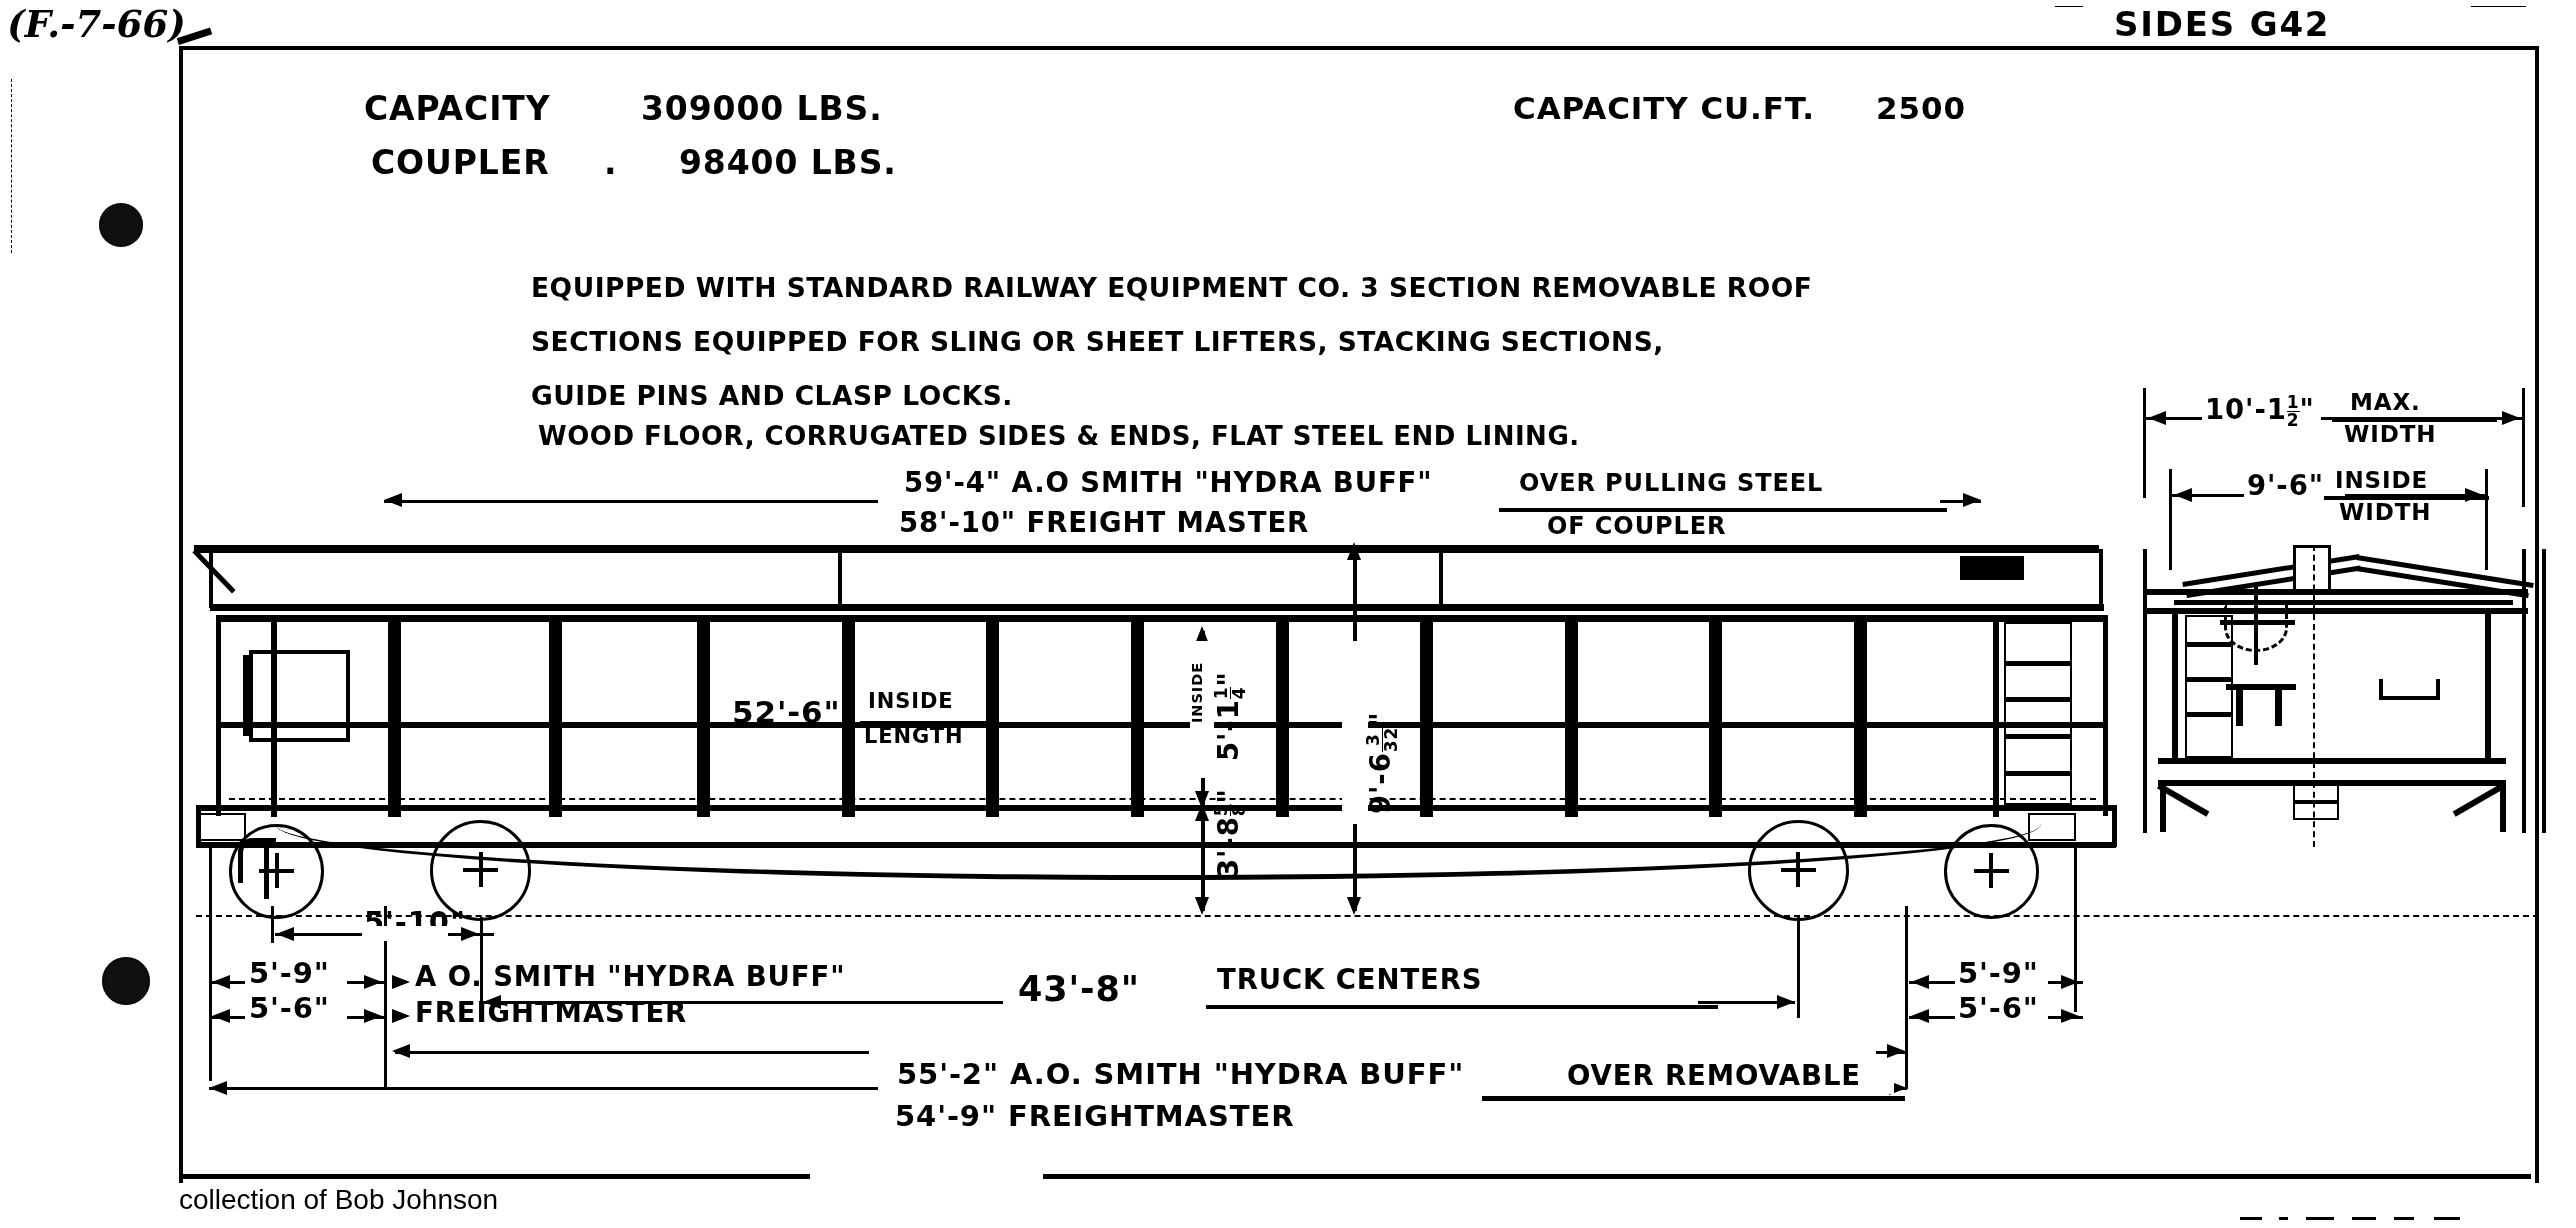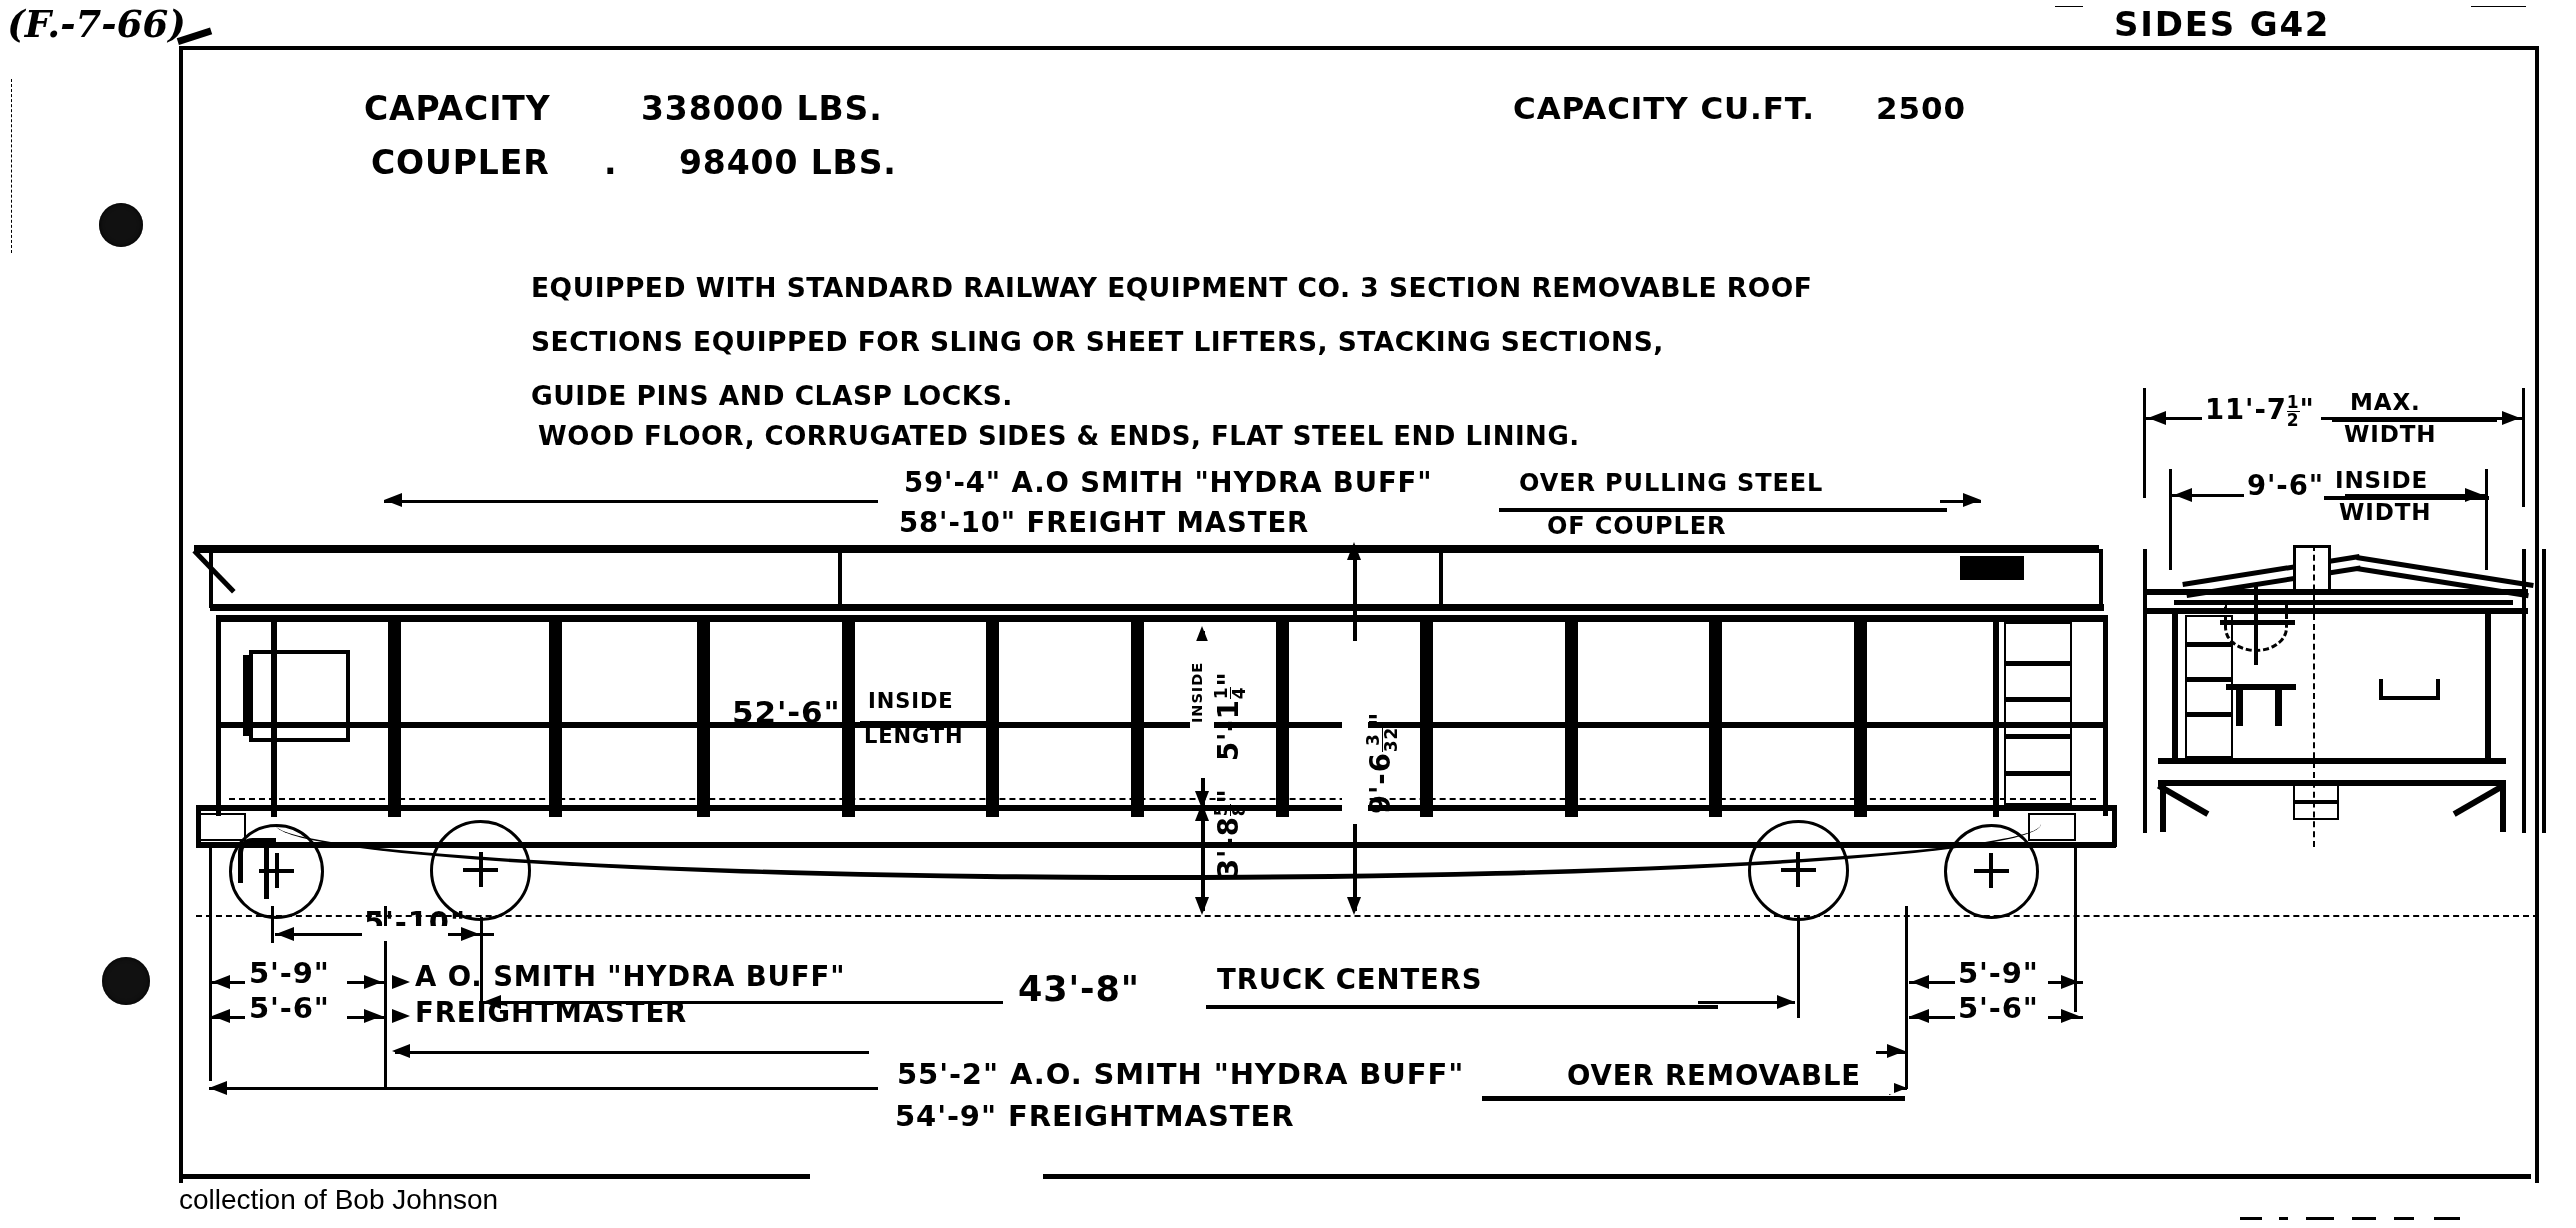--- a/index.html
+++ b/index.html
@@ -58,21 +58,21 @@
 <div class="ln abs" style="left:1043px;top:1174px;width:1488px;height:4.6px;"></div>
 
 <div class="ln abs" style="left:179px;top:38px;width:35px;height:7.3px;transform:rotate(-18deg);transform-origin:left bottom;"></div>
 
 <div class="blob abs" style="left:99px;top:203px;width:44px;height:44px;"></div>
 <div class="blob abs" style="left:102px;top:957px;width:48px;height:48px;"></div>
 
 <div class="dash-v abs" style="left:11px;top:79px;height:174px;border-left-width:1.8px;"></div>
 
 <div class="abs hand" style="left:364px;top:92px;font-size:33px;">CAPACITY</div>
-<div class="abs hand" style="left:641px;top:92px;font-size:33px;">338000 LBS.</div>
+<div class="abs hand" style="left:641px;top:92px;font-size:33px;">309000 LBS.</div>
 
 <div class="abs hand" style="left:371px;top:146px;font-size:33px;">COUPLER</div>
 <div class="abs hand" style="left:604px;top:146px;font-size:33px;">.</div>
 <div class="abs hand" style="left:679px;top:146px;font-size:33px;">98400 LBS.</div>
 
 <div class="abs hand" style="left:1513px;top:93px;font-size:31px;">CAPACITY CU.FT.</div>
 <div class="abs hand" style="left:1876px;top:93px;font-size:31px;">2500</div>
 
 <div class="abs hand" style="left:531px;top:275px;font-size:26.5px;letter-spacing:0.5px;">EQUIPPED  WITH  STANDARD  RAILWAY  EQUIPMENT  CO.  3 SECTION  REMOVABLE  ROOF</div>
 <div class="abs hand" style="left:531px;top:329px;font-size:26.5px;letter-spacing:0.5px;">SECTIONS  EQUIPPED  FOR  SLING  OR  SHEET  LIFTERS, STACKING  SECTIONS,</div>
@@ -264,21 +264,21 @@
 <div class="ln abs" style="left:2143px;top:388px;width:2.7px;height:110px;"></div>
 <div class="ln abs" style="left:2522px;top:388px;width:2.7px;height:119px;"></div>
 <div class="ln abs" style="left:2169px;top:469px;width:2.7px;height:101px;"></div>
 <div class="ln abs" style="left:2485px;top:469px;width:2.7px;height:101px;"></div>
 
 <div class="ln abs" style="left:2146px;top:417px;width:377px;height:2.7px;"></div>
 <div class="arrowL abs" style="left:2148px;top:411px;"></div>
 <div class="arrowR abs" style="left:2502px;top:411px;"></div>
 <div class="abs" style="left:2202px;top:408px;width:119px;height:18.3px;background:#fff;"></div>
 <div class="abs hand" style="left:2205px;top:394px;font-size:27.5px;">
-  <span>11'-7</span><span class="frac"><span class="num">1</span><span class="den">2</span></span><span>"</span>
+  <span>10'-1</span><span class="frac"><span class="num">1</span><span class="den">2</span></span><span>"</span>
 </div>
 <div class="abs hand" style="left:2350px;top:391px;font-size:23px;">MAX.</div>
 <div class="ln abs" style="left:2332px;top:418px;width:165px;height:3.7px;"></div>
 <div class="abs hand" style="left:2344px;top:423px;font-size:23px;">WIDTH</div>
 
 <div class="ln abs" style="left:2172px;top:494px;width:315px;height:2.7px;"></div>
 <div class="arrowL abs" style="left:2174px;top:488px;"></div>
 <div class="arrowR abs" style="left:2465px;top:488px;"></div>
 <div class="abs" style="left:2244px;top:485px;width:101px;height:18.3px;background:#fff;"></div>
 <div class="abs hand" style="left:2247px;top:472px;font-size:27.5px;">9'-6"</div>

